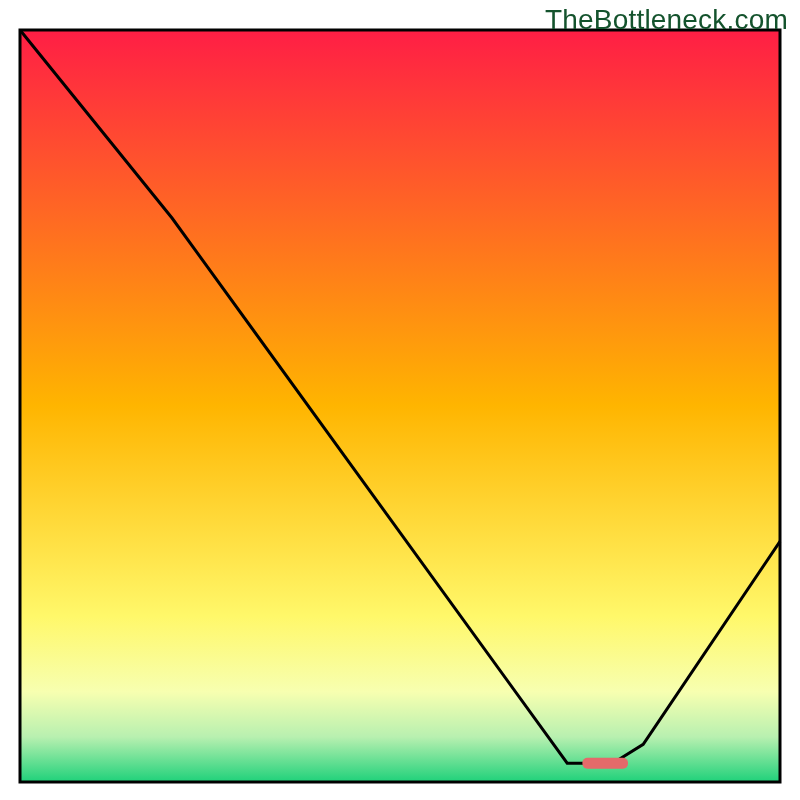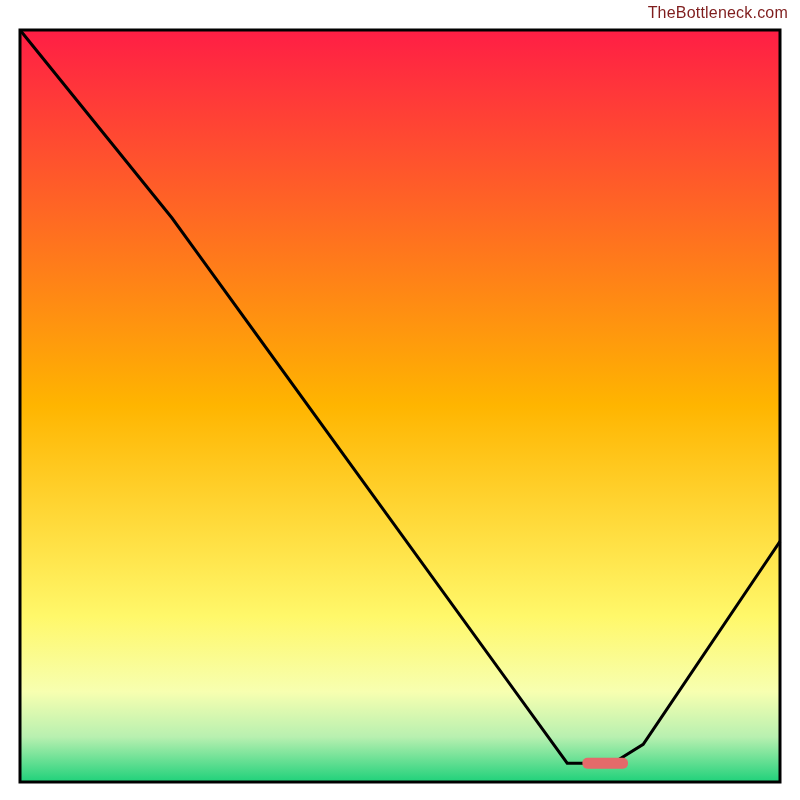--- a/index.html
+++ b/index.html
@@ -12,23 +12,23 @@
   }
   .chart-container {
     position: relative;
     width: 800px;
     height: 800px;
   }
   .watermark {
     position: absolute;
     top: 4px;
     right: 12px;
-    font-size: 16px;
+    font-size: 28px;
     font-weight: 500;
-    color: #7f1d1d;
+    color: #14532d;
     letter-spacing: 0.2px;
   }
   svg {
     display: block;
   }
 </style>
 </head>
 <body>
 
 <div class="chart-container">

